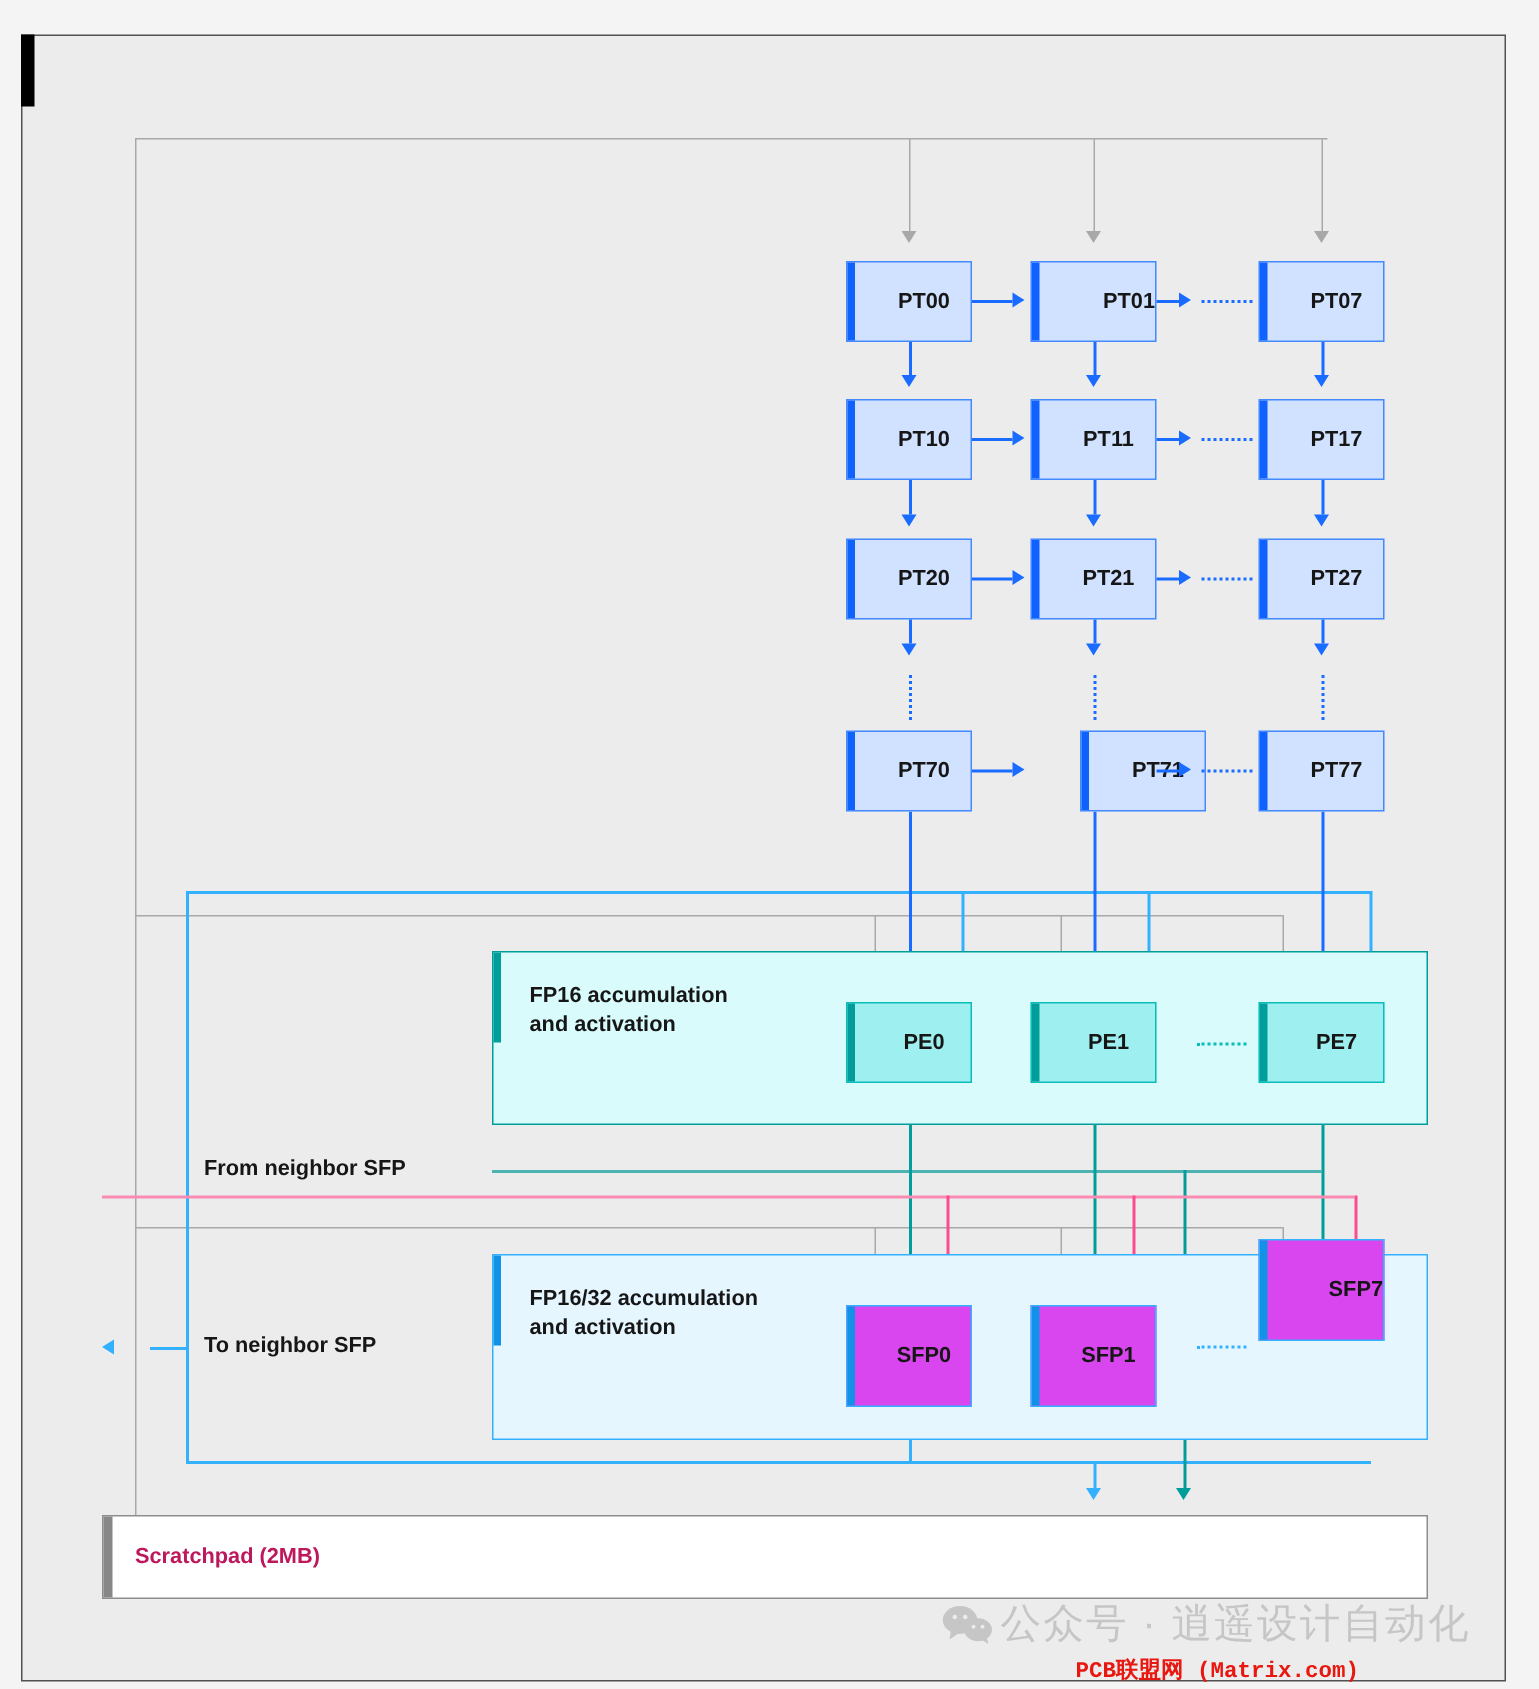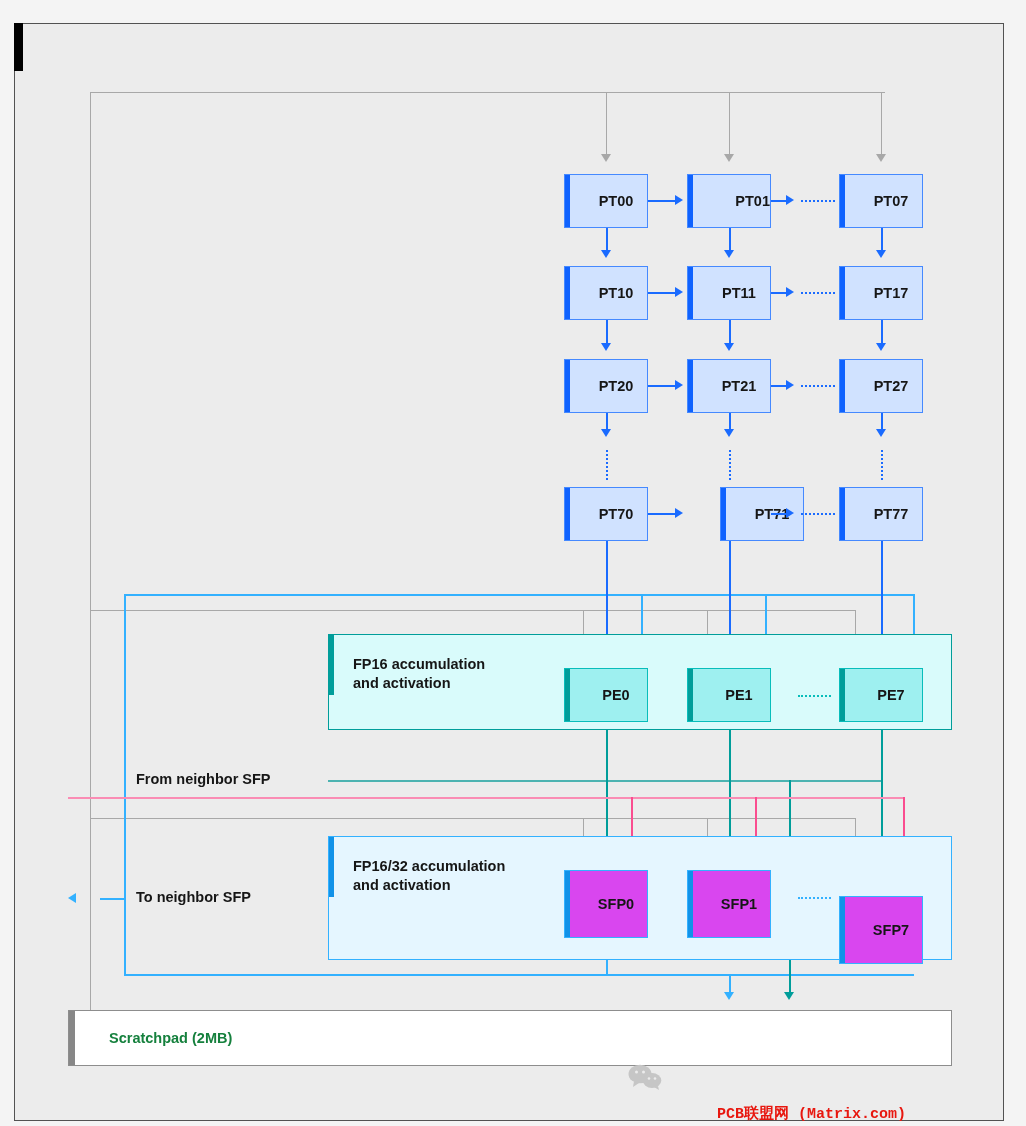--- a/index.html
+++ b/index.html
@@ -20,33 +20,33 @@
 
   
   .panel{position:absolute;box-sizing:border-box;}
   .panel .plabel{position:absolute;font-weight:bold;font-size:14.5px;color:#161616;line-height:1.32;}
   .panel .pbar{position:absolute;left:0;top:0;width:5px;}
 
   #mm{left:328px;top:114px;width:624px;height:459px;background:#edf5ff;border:1.5px solid #4589fe;}
   #mm .pbar{background:#0f62fe;height:52px;}
   #mm .plabel{left:24px;top:20px;}
 
-  #pe{left:328px;top:634px;width:624px;height:96px;background:#d9fbfb;border:1.5px solid #009d9a;}
+  #pe{left:328px;top:634px;width:624px;height:116px;background:#d9fbfb;border:1.5px solid #009d9a;}
   #pe .pbar{background:#009d9a;height:60px;}
   #pe .plabel{left:24px;top:20px;}
 
   #sfp{left:328px;top:836px;width:624px;height:124px;background:#e5f6ff;border:1.5px solid #33b1ff;}
   #sfp .pbar{background:#1192e8;height:60px;}
   #sfp .plabel{left:24px;top:20px;}
 
   
   #scratch{position:absolute;left:68px;top:1010px;width:884px;height:56px;
            background:#fff;border:1px solid #8d8d8d;box-sizing:border-box;}
   #scratch .sbar{position:absolute;left:0;top:0;width:6px;height:100%;background:#878787;}
-  #scratch .slabel{position:absolute;left:40px;top:19px;font-weight:bold;font-size:14.5px;color:#15803d;}
+  #scratch .slabel{position:absolute;left:21px;top:19px;font-weight:bold;font-size:14.5px;color:#be185d;}
 
   
   .unit{position:absolute;box-sizing:border-box;display:flex;align-items:center;
         justify-content:center;font-weight:bold;font-size:14.5px;color:#161616;padding-left:20px;}
   .unit .ubar{position:absolute;left:0;top:0;width:5px;height:100%;}
 
   .pt{width:84px;height:54px;background:#d0e2ff;border:1.2px solid #4589ff;}
   .pt .ubar{background:#0f62fe;}
   .peu{width:84px;height:54px;background:#9ef0f0;border:1.2px solid #08bdba;}
   .peu .ubar{background:#009d9a;}
@@ -277,21 +277,21 @@
   </div>
 
   <div class="unit sfpu" style="left:564px;top:870px;">
     <span class="ubar"></span>
     <span>SFP0</span>
   </div>
   <div class="unit sfpu" style="left:687px;top:870px;">
     <span class="ubar"></span>
     <span>SFP1</span>
   </div>
-  <div class="unit sfpu" style="left:839px;top:896px;">
+  <div class="unit sfpu" style="left:839px;top:826px;justify-content:flex-end;">
     <span class="ubar"></span>
     <span>SFP7</span>
   </div>
   <div class="dots" style="left:798px;top:897px;width:33px;border-color:#33b1ff;"></div>
 
   <div style="position:absolute;left:136px;top:771px;font-weight:bold;font-size:14.5px;color:#161616;">From neighbor SFP</div>
   <div style="position:absolute;left:136px;top:889px;font-weight:bold;font-size:14.5px;color:#161616;">To neighbor SFP</div>
 
   <div id="scratch">
     <div class="sbar"></div>
@@ -304,16 +304,17 @@
         <ellipse cx="12" cy="10" rx="11.5" ry="9.3" fill="#c6c6c6"></ellipse>
         <polygon points="6,17 5,23 11,19" fill="#c6c6c6"></polygon>
         <ellipse cx="24" cy="16.5" rx="9.3" ry="7.6" fill="#c6c6c6"></ellipse>
         <polygon points="30,22 31,26 26,23" fill="#c6c6c6"></polygon>
         <circle cx="8.5" cy="8" r="1.5" fill="#ececec"></circle>
         <circle cx="15.5" cy="8" r="1.5" fill="#ececec"></circle>
         <circle cx="21" cy="14.5" r="1.3" fill="#ececec"></circle>
         <circle cx="27" cy="14.5" r="1.3" fill="#ececec"></circle>
       </svg>
     </span>
+    <span>公众号 · 逍遥设计自动化</span>
   </div>
   <div id="wm2">PCB联盟网 (Matrix.com)</div>
 
 </div>
 
 </body></html>

